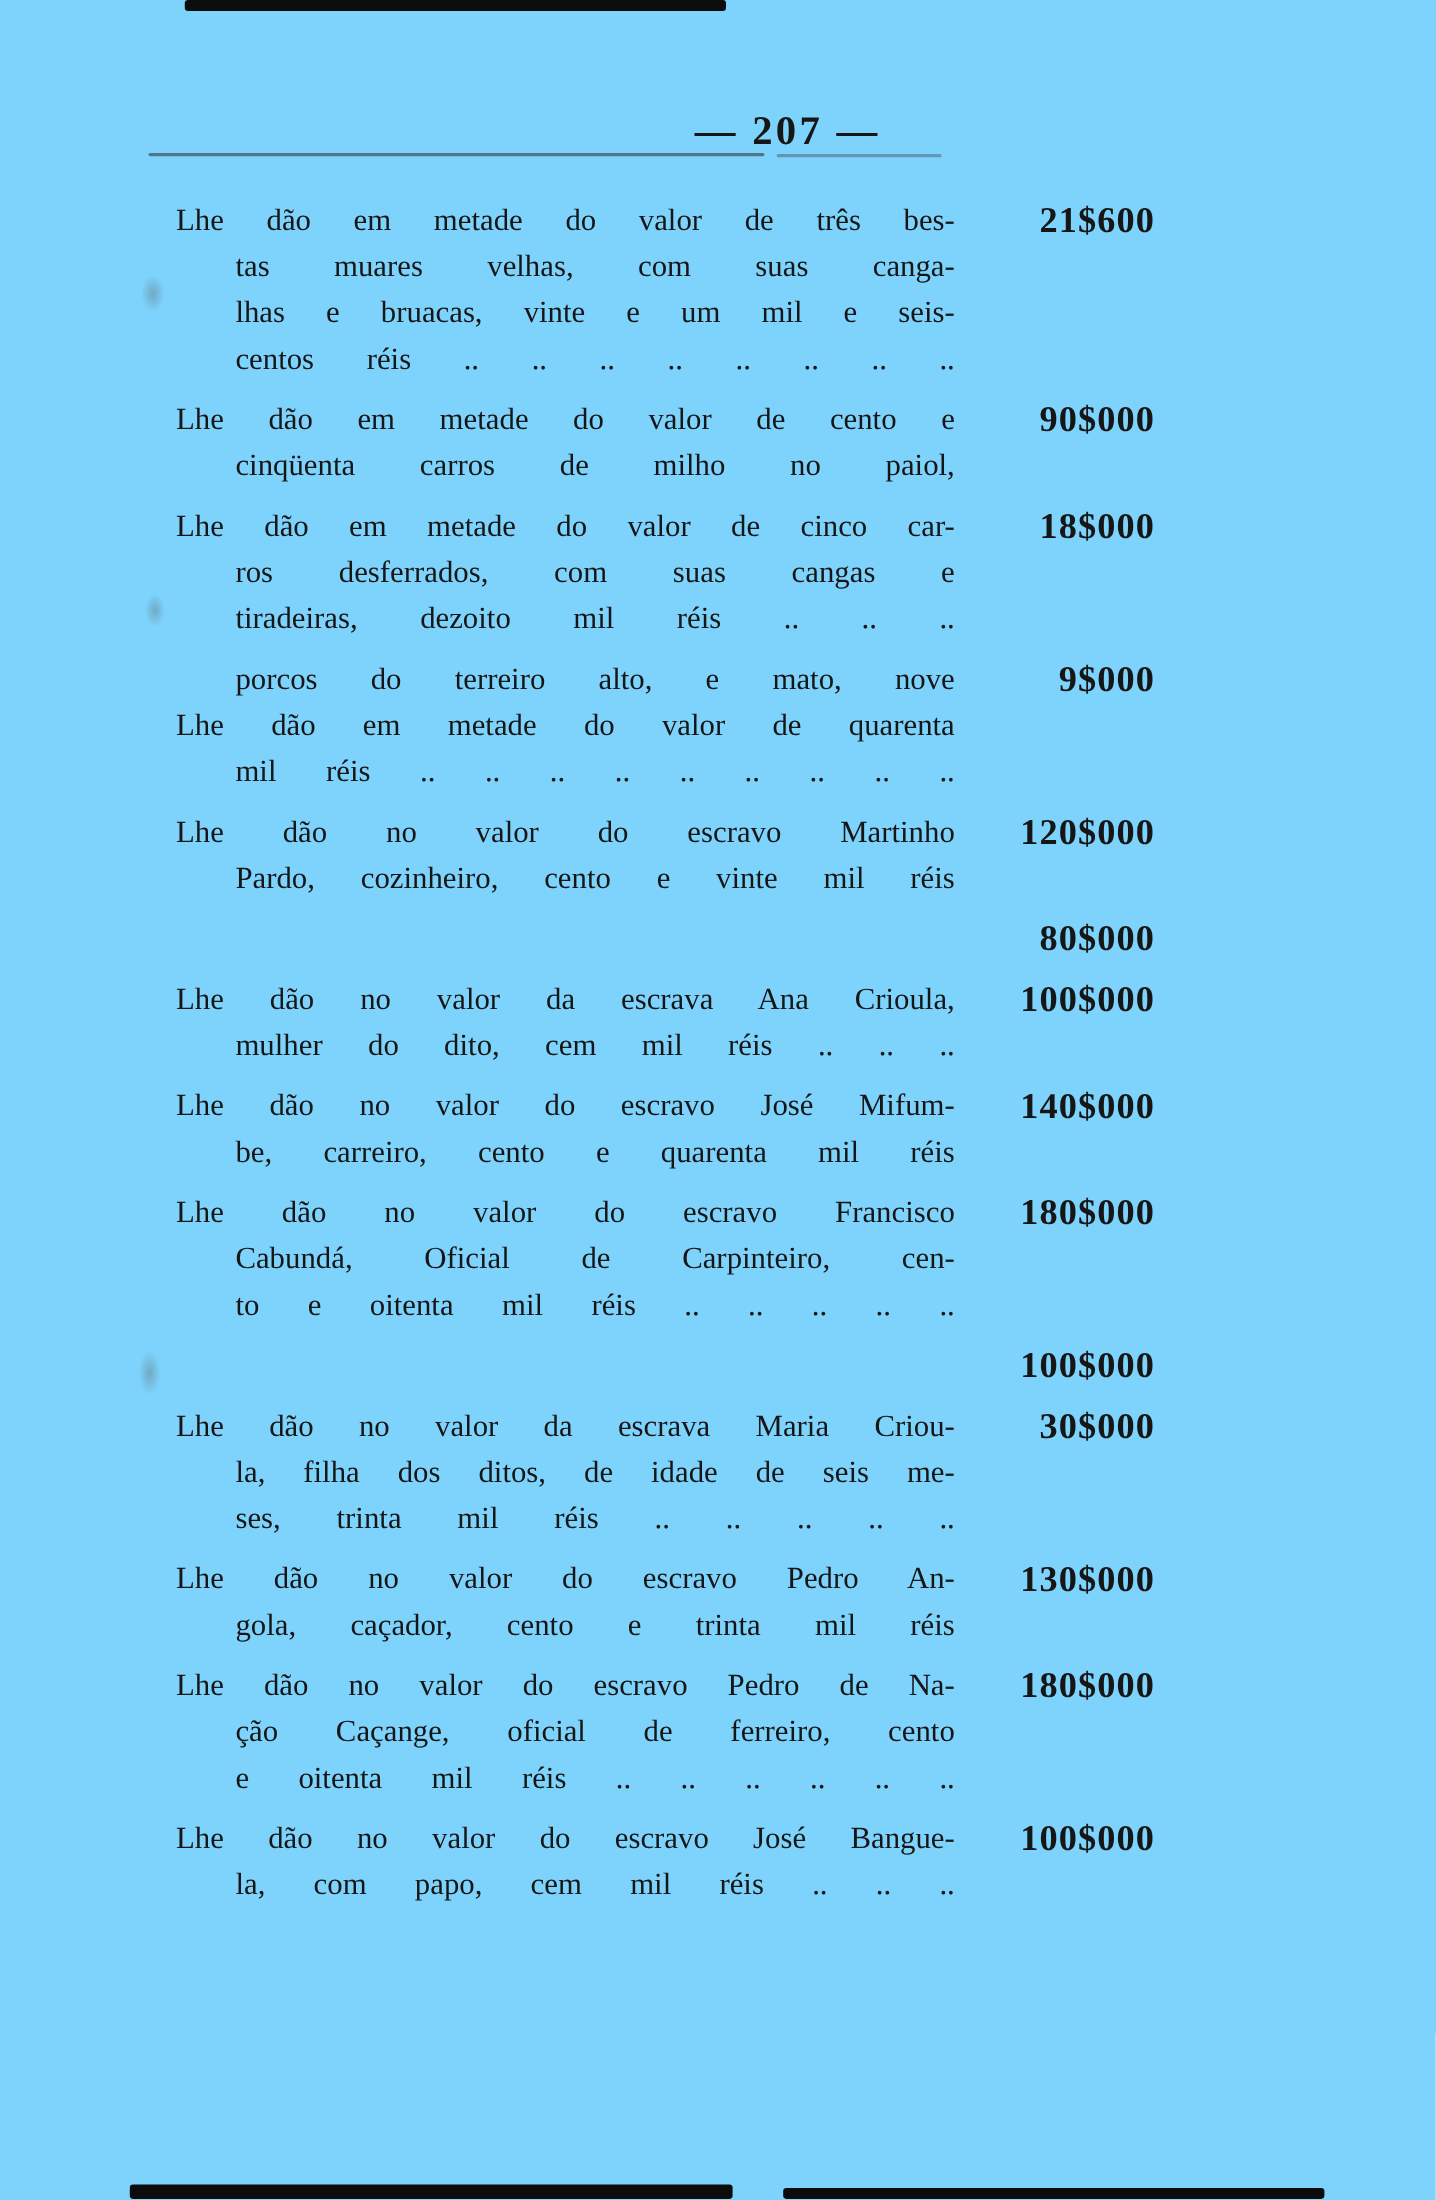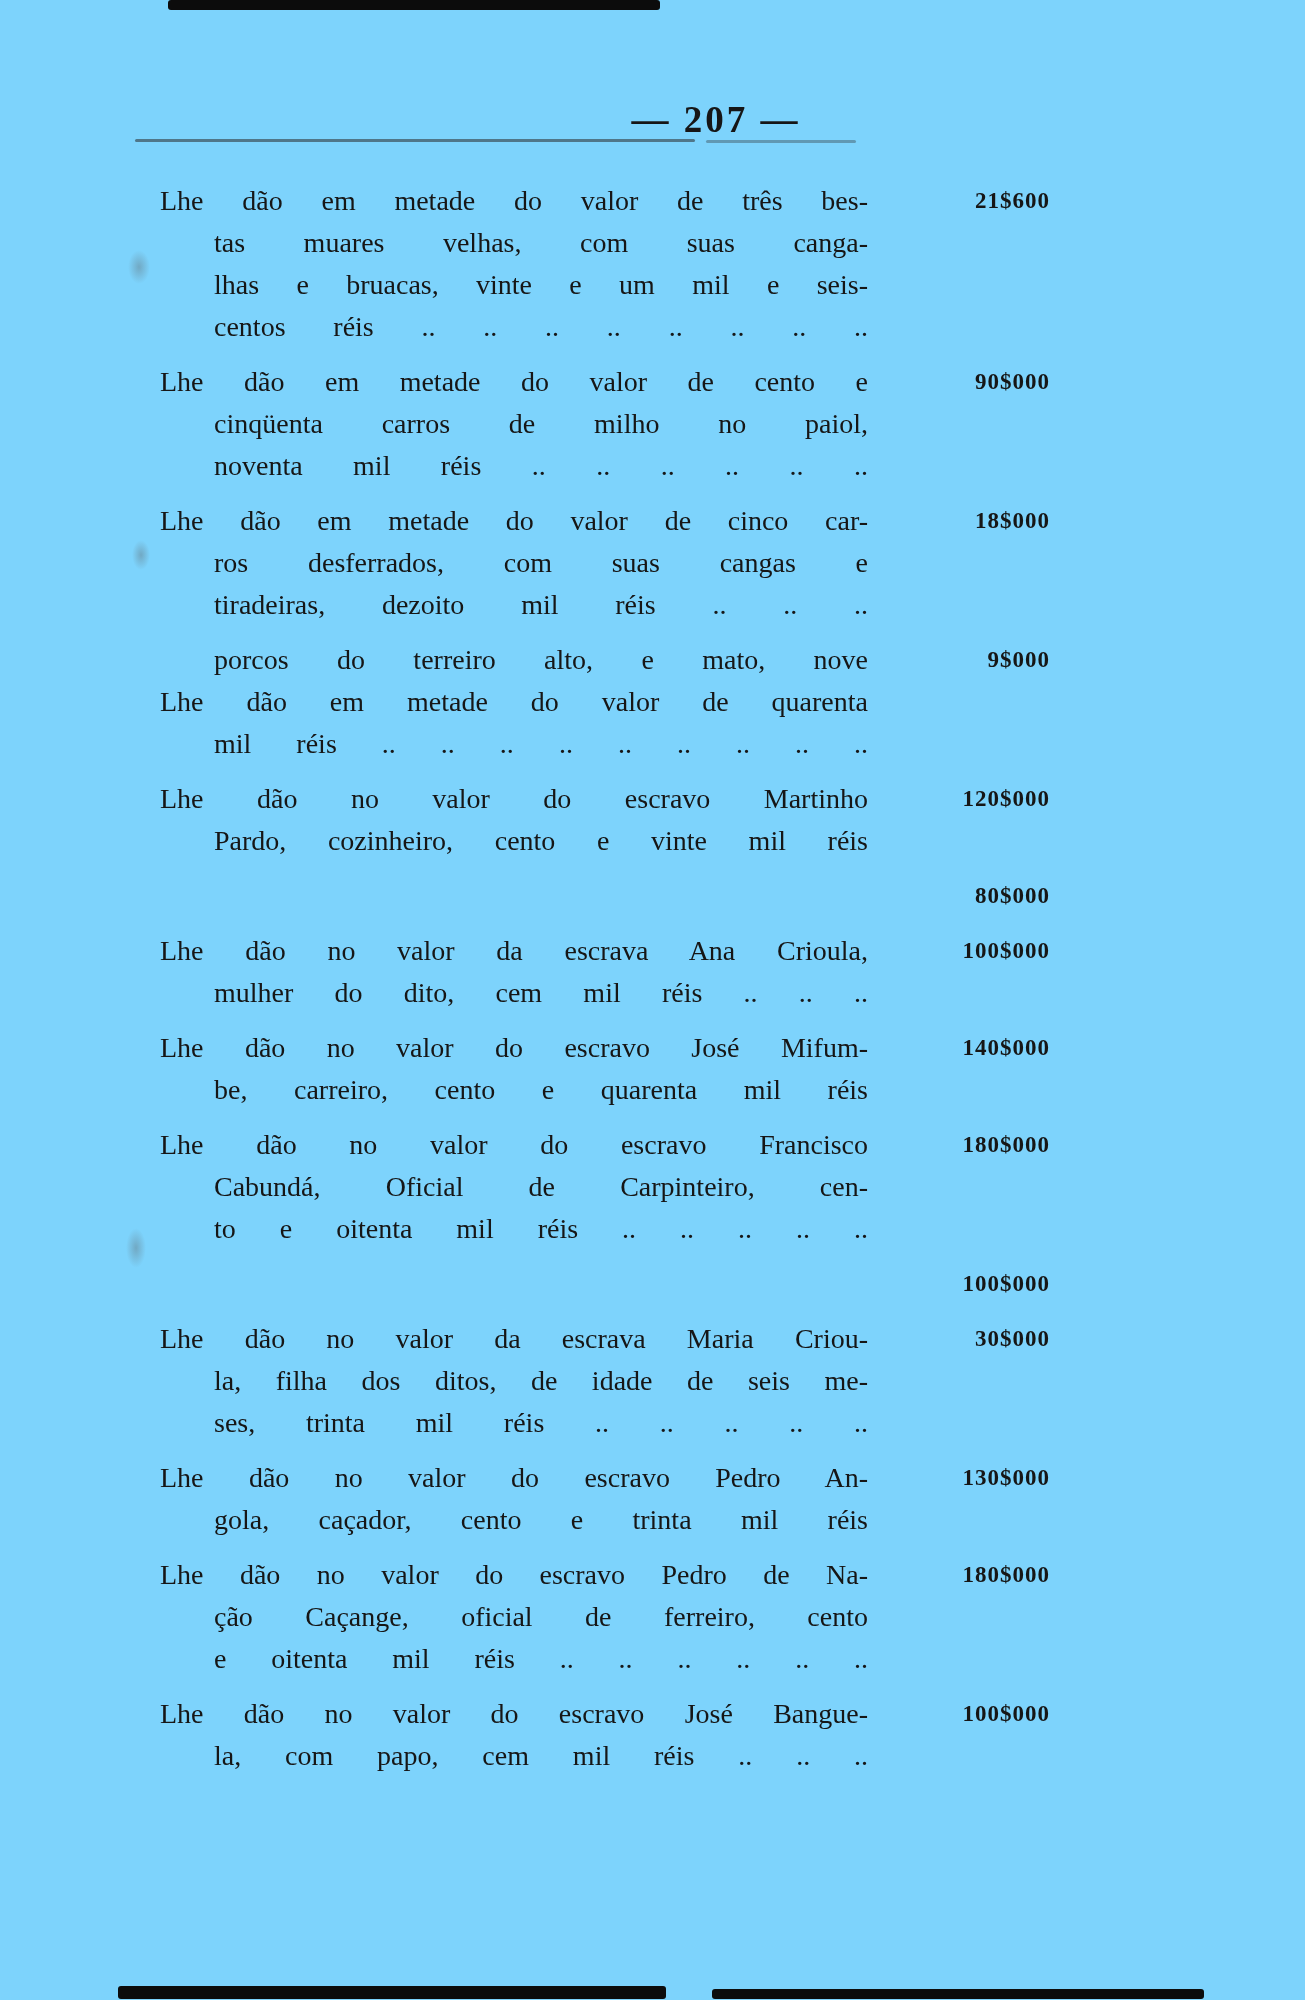--- a/index.html
+++ b/index.html
@@ -71,21 +71,21 @@
     text-align: justify;
     text-align-last: justify;
     white-space: normal;
   }
   .entry-text .line.cont {
     padding-left: 54px;
   }
   .entry-amount {
     flex: 1 1 auto;
     text-align: right;
-    font-size: 23px;
+    font-size: 33px;
     line-height: 42px;
     font-weight: bold;
     letter-spacing: 1px;
     white-space: nowrap;
   }
 </style>
 </head>
 <body>
 
 <div class="sheet">
@@ -105,21 +105,20 @@
           <div class="line cont">tas muares velhas, com suas canga-</div>
           <div class="line cont">lhas e bruacas, vinte e um mil e seis-</div>
           <div class="line cont">centos réis .. .. .. .. .. .. .. ..</div>
         </div>
         <div class="entry-amount">21$600</div>
       </div>
       <div class="entry">
         <div class="entry-text">
           <div class="line">Lhe dão em metade do valor de cento e</div>
           <div class="line cont">cinqüenta carros de milho no paiol,</div>
-          <div class="line cont">noventa mil réis .. .. .. .. .. ..</div>
         </div>
         <div class="entry-amount">90$000</div>
       </div>
       <div class="entry">
         <div class="entry-text">
           <div class="line">Lhe dão em metade do valor de cinco car-</div>
           <div class="line cont">ros desferrados, com suas cangas e</div>
           <div class="line cont">tiradeiras, dezoito mil réis .. .. ..</div>
         </div>
         <div class="entry-amount">18$000</div>

